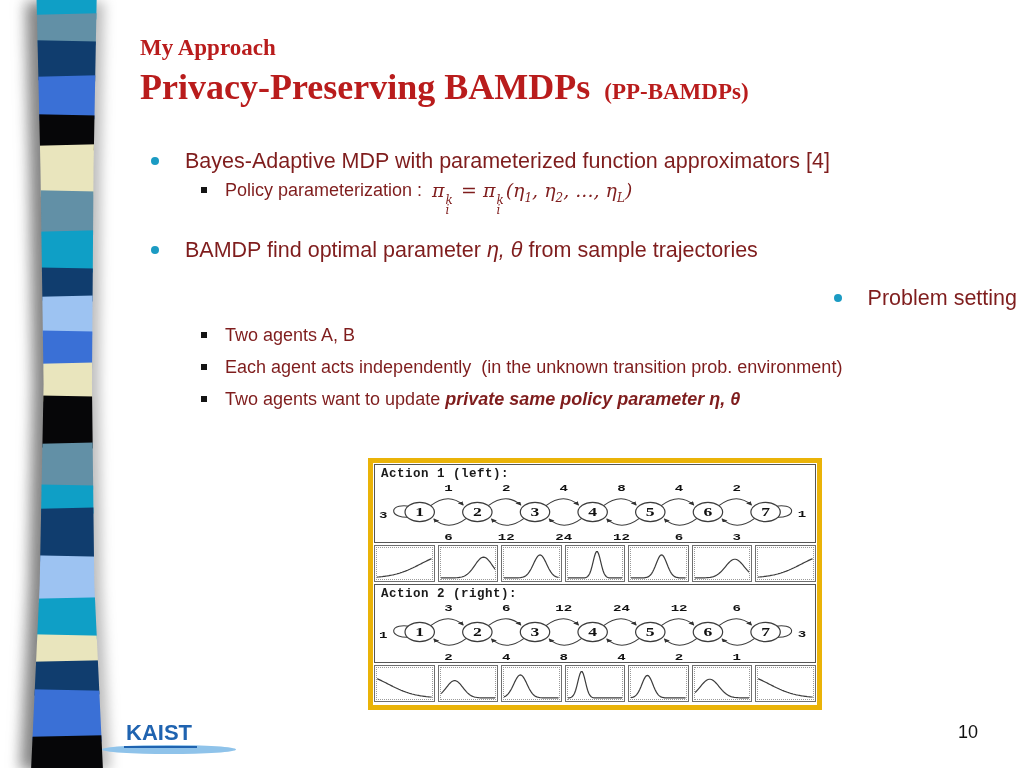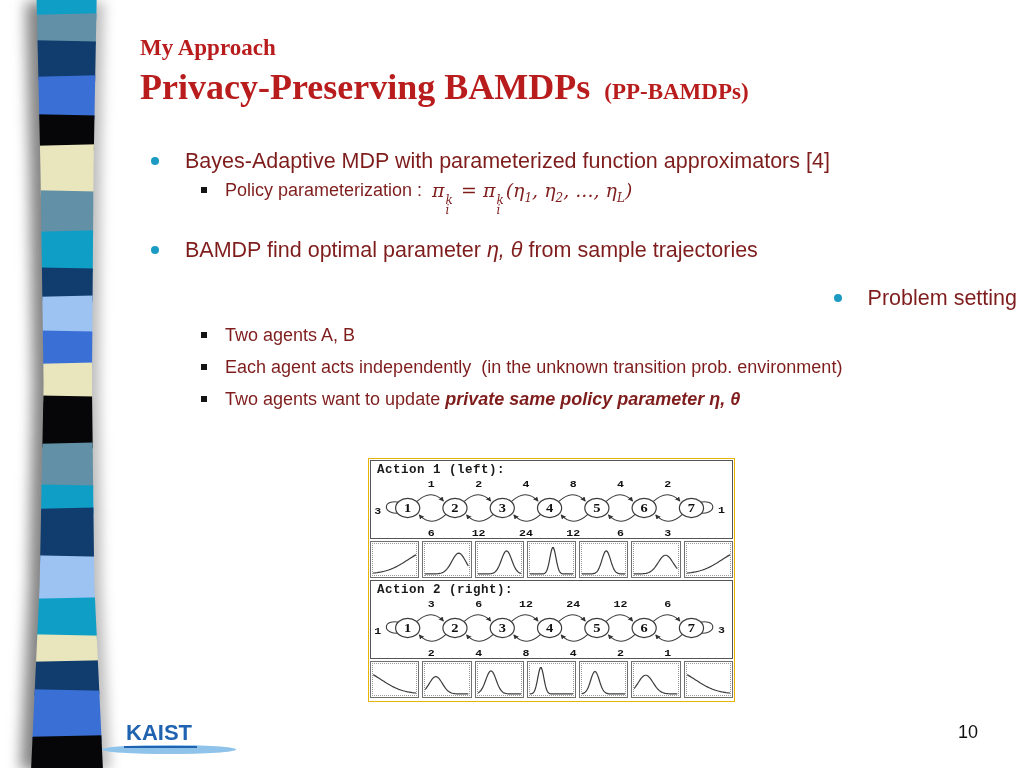--- a/index.html
+++ b/index.html
@@ -33,22 +33,22 @@
   .bold-em{font-weight:bold;font-style:italic;}
 
   
   .math{font-family:"DejaVu Serif",serif;font-style:italic;font-size:19px;margin-left:10px;white-space:nowrap;}
   .math sub{font-size:12px;}
   .ss{display:inline-flex;flex-direction:column;line-height:10px;font-size:12px;
       vertical-align:-7px;margin:0 2px 0 1px;}
   .sum{font-size:24px;font-style:italic;}
 
   
-  .figure{position:absolute;left:368px;top:458px;width:367px;background:#fff;
-          border:1px solid #eab308;padding:1px;box-sizing:border-box;}
+  .figure{position:absolute;left:368px;top:458px;width:454px;background:#fff;
+          border:5px solid #eab308;padding:1px;box-sizing:border-box;}
   .chain-box{border:1px solid #555;background:#fff;}
   .fig-label{font-family:"Liberation Mono",monospace;font-weight:bold;font-size:12.5px;
              color:#1a1a1a;padding:2px 0 0 6px;letter-spacing:.5px;height:15px;}
   .chain-svg{display:block;width:100%;height:60px;}
   .chain-svg circle{fill:#fff;stroke:#3c3c3c;stroke-width:1.2;vector-effect:non-scaling-stroke;}
   .chain-svg .arc{fill:none;stroke:#3c3c3c;stroke-width:1.1;vector-effect:non-scaling-stroke;}
   .chain-svg .wt{font-family:"Liberation Mono",monospace;font-weight:bold;font-size:12px;fill:#111;}
   .chain-svg .st{font-family:"Liberation Serif",serif;font-weight:bold;font-size:15px;fill:#111;}
   .hist-row{display:flex;gap:3px;margin:2px 0;}
   .hcell{flex:1;height:33px;border:1px solid #6f6f6f;background:#fff;padding:1px;box-sizing:content-box;}

